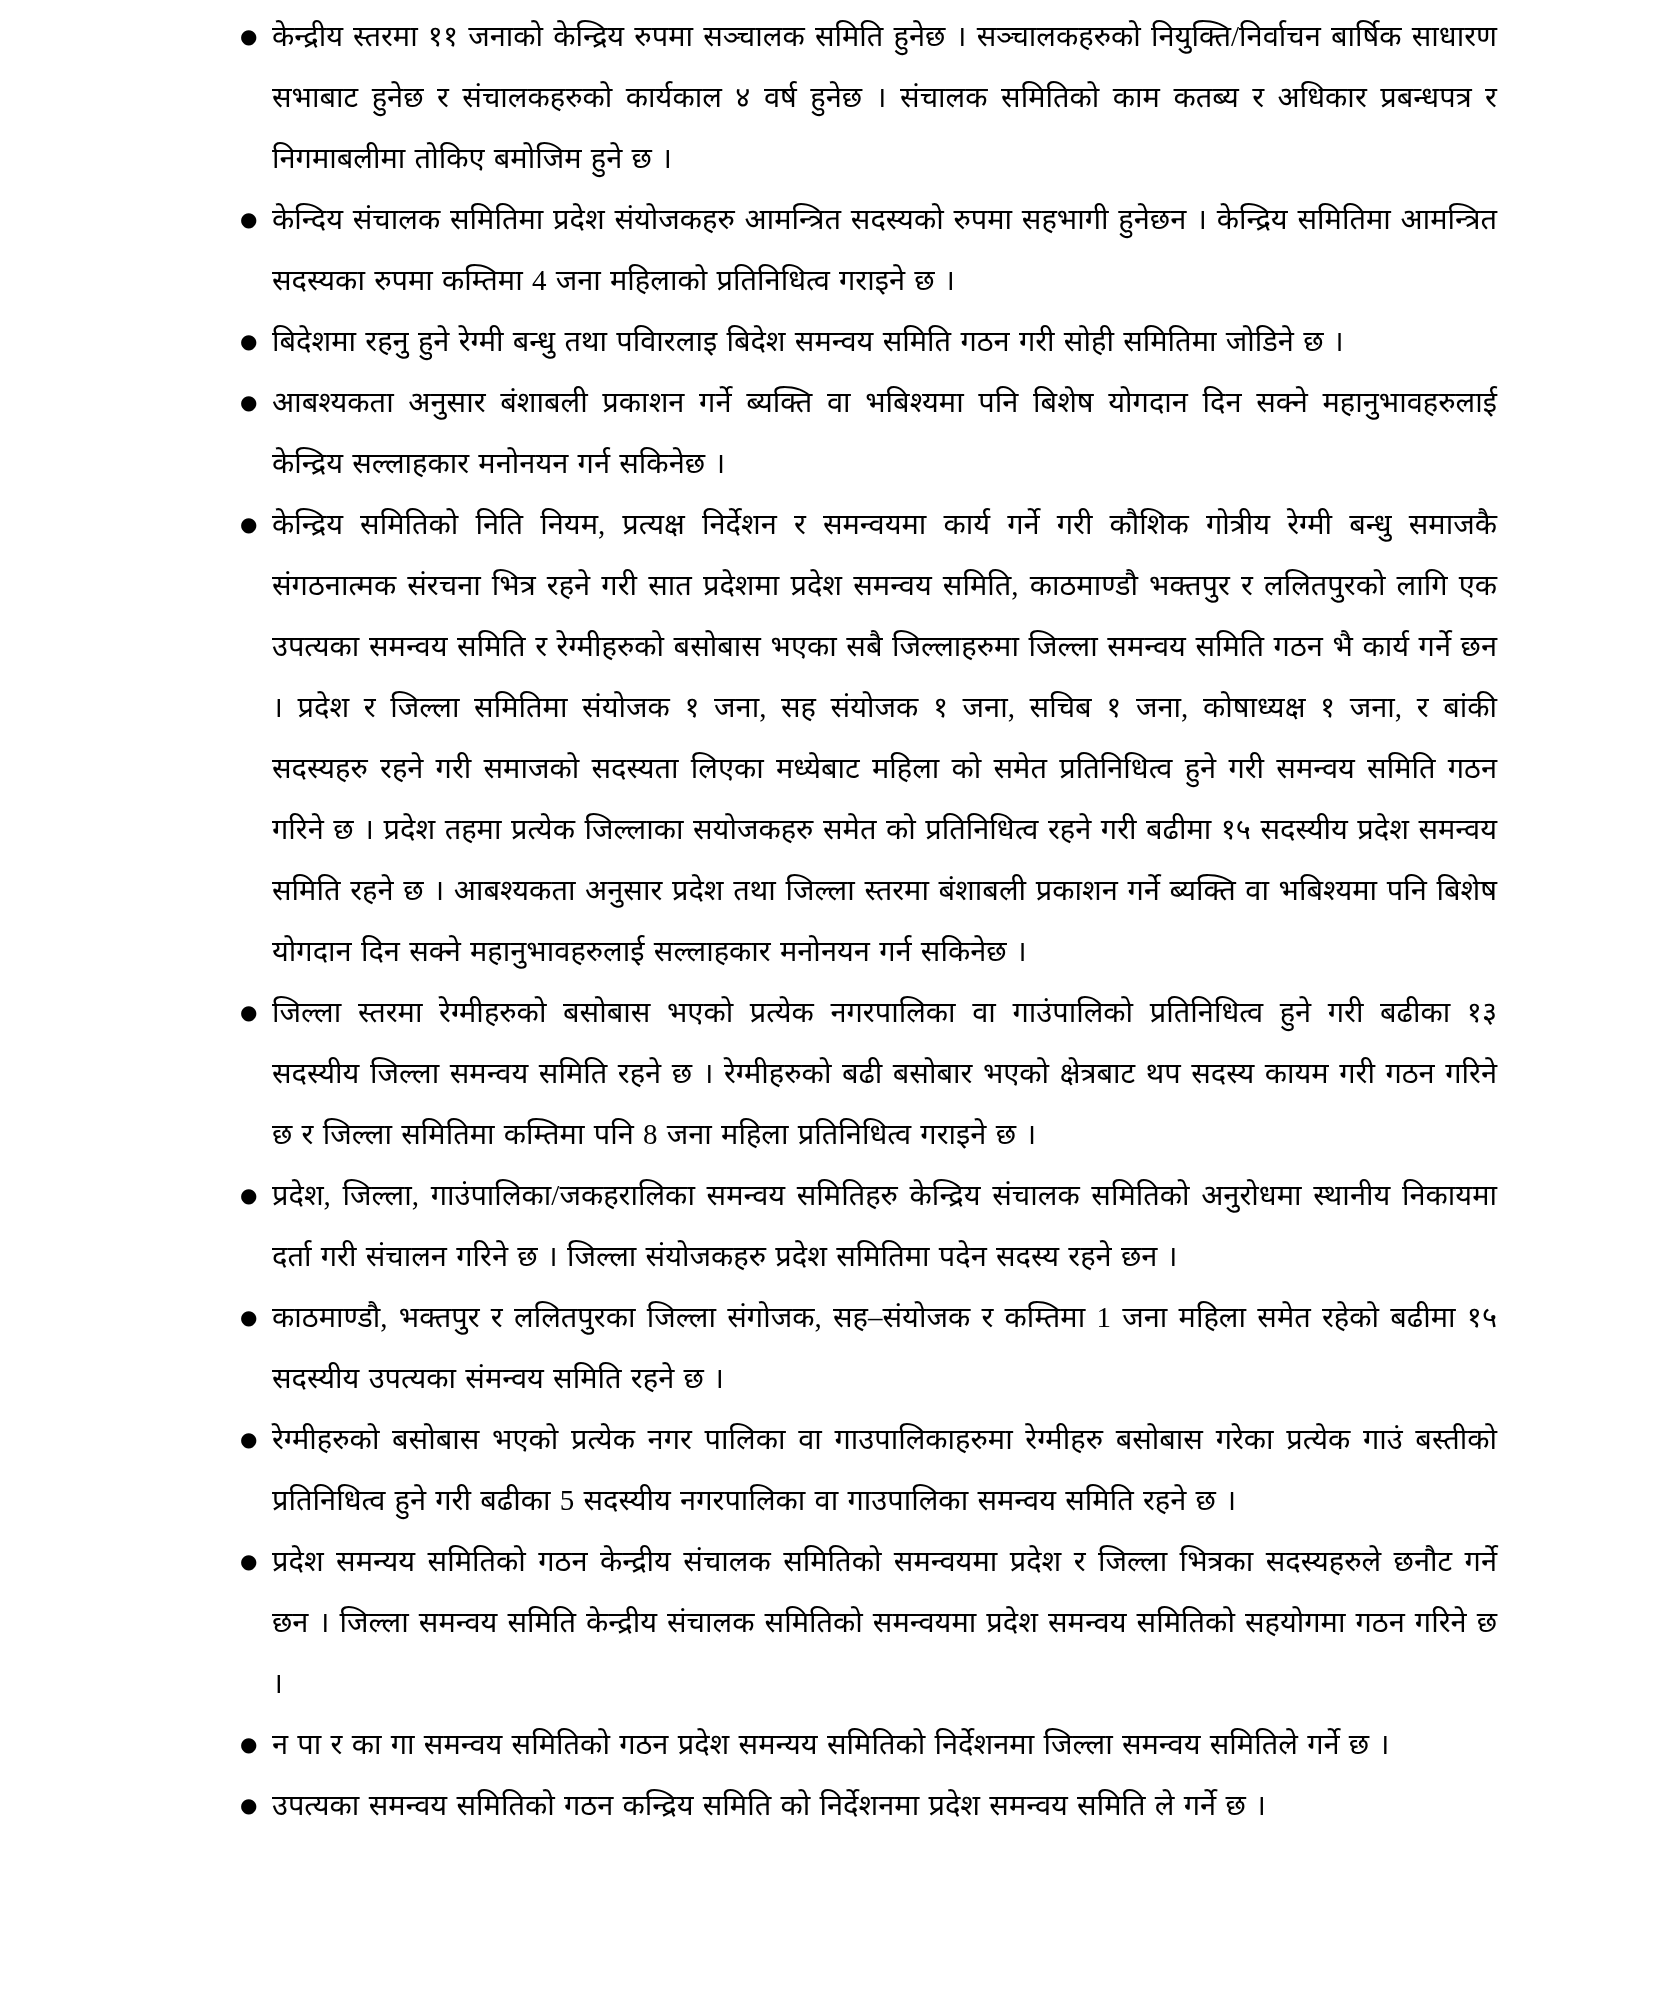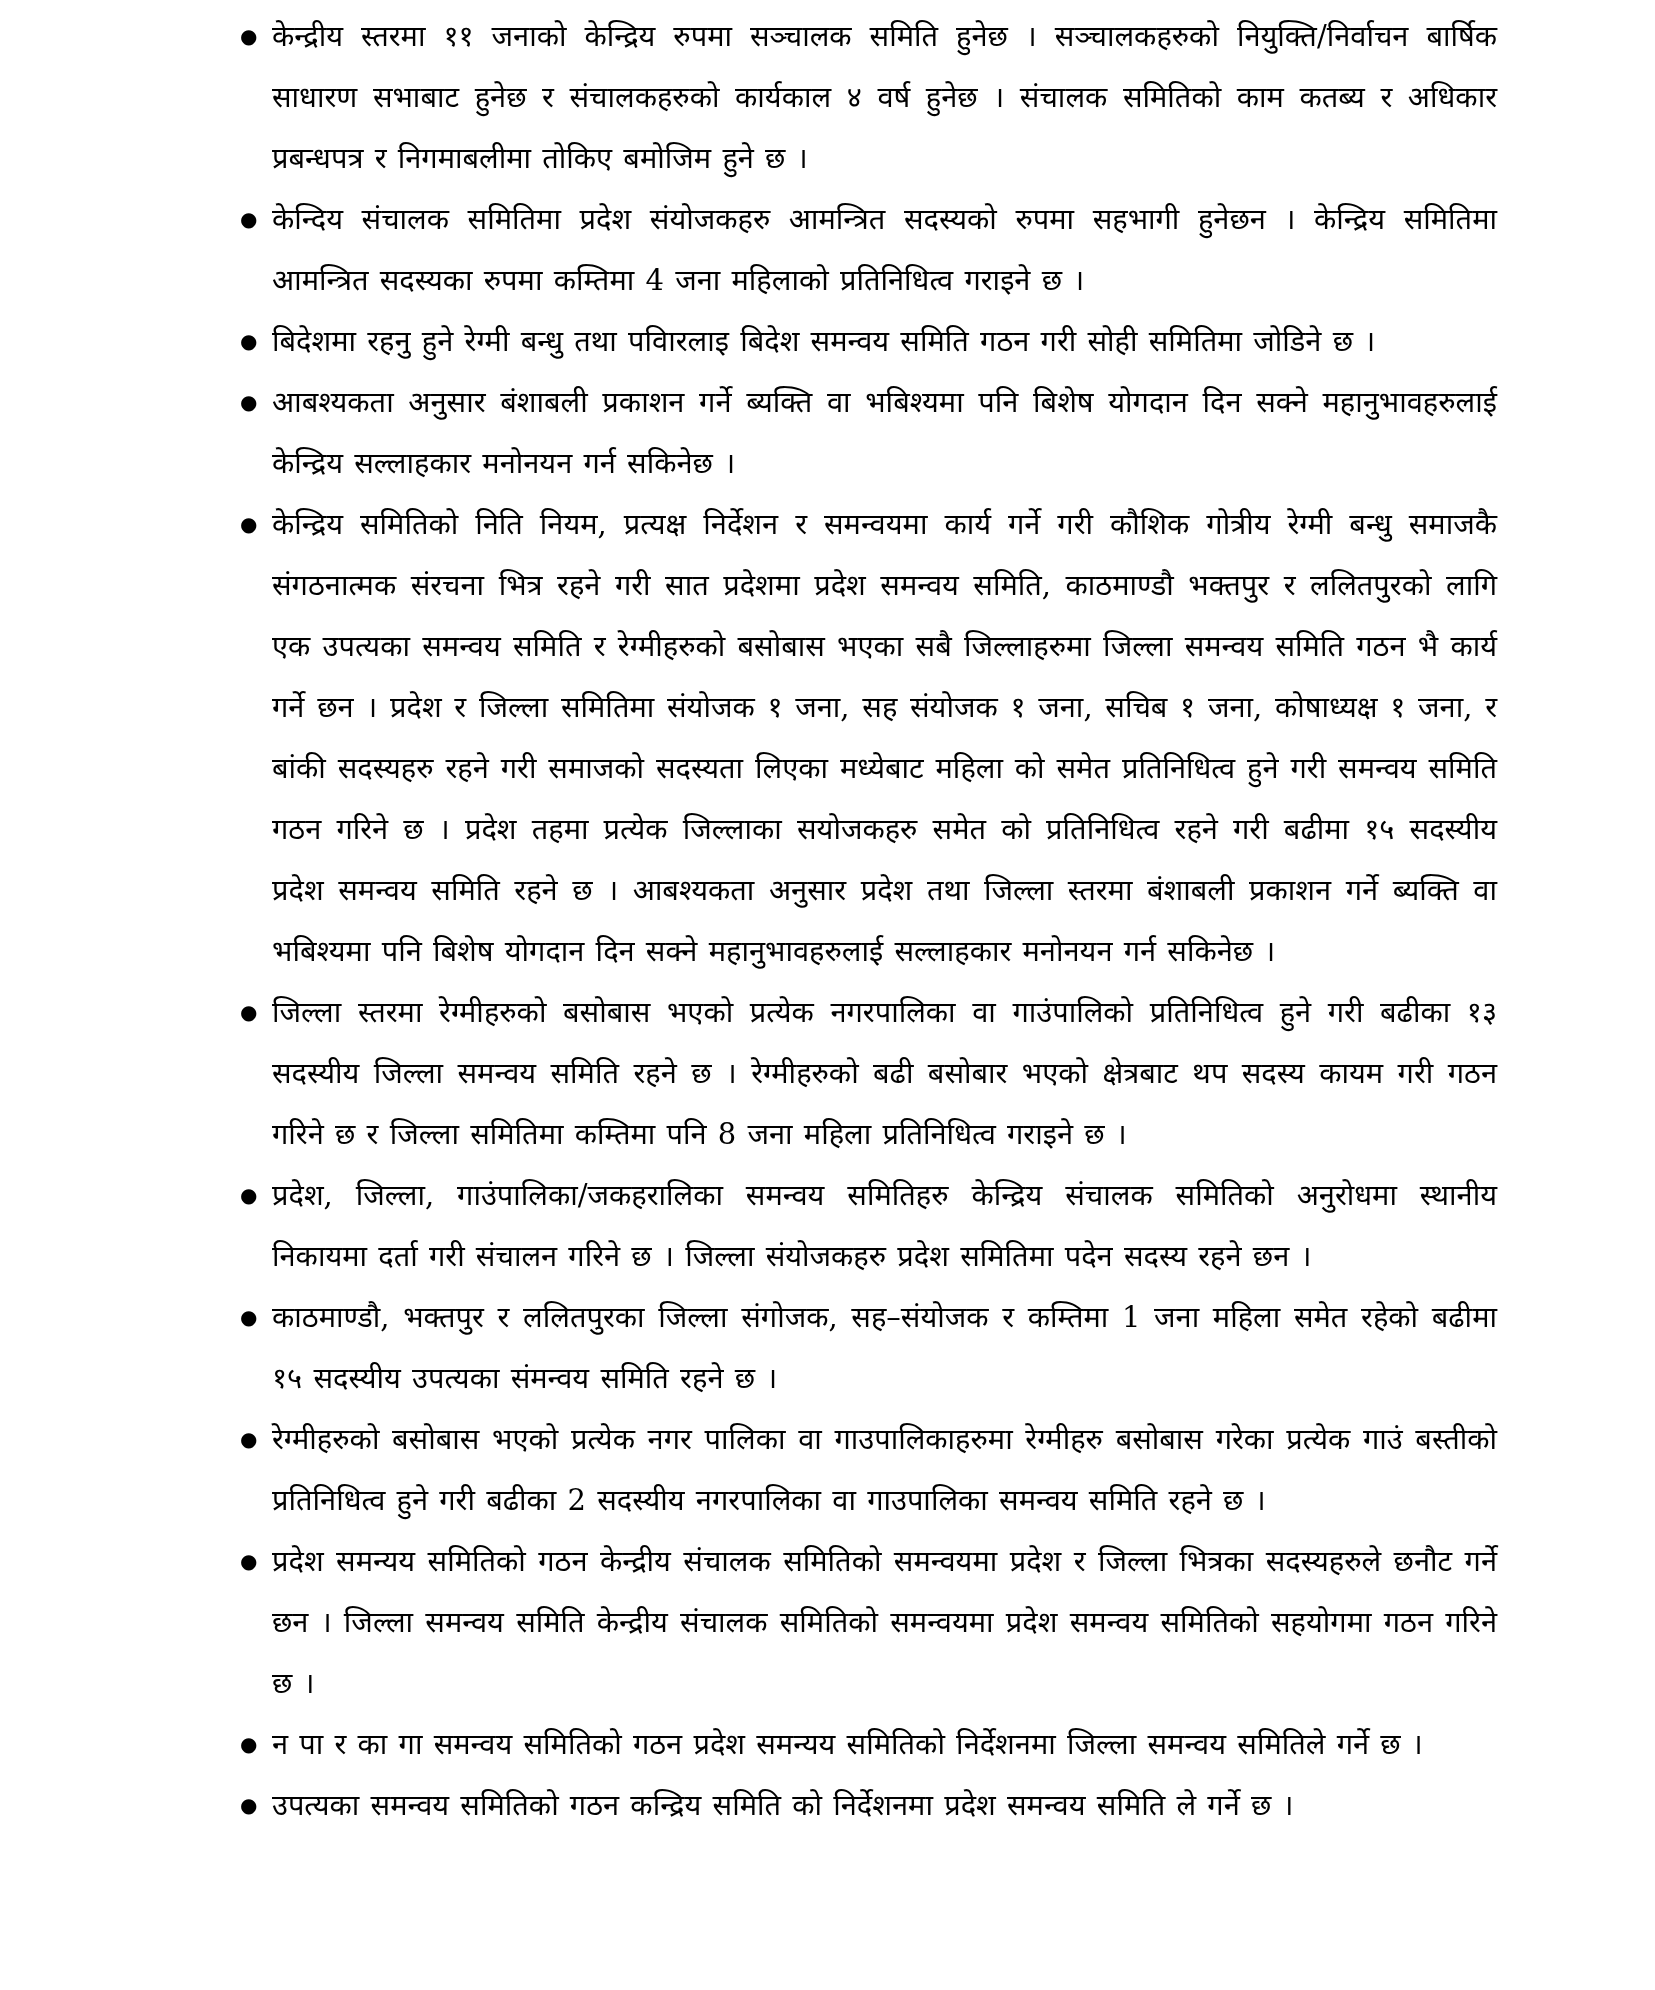--- a/index.html
+++ b/index.html
@@ -40,20 +40,21 @@
     color: #000000;
     user-select: none;
   }
   .text {
     flex: 1 1 auto;
     font-size: 29px;
     line-height: 61px;
     text-align: justify;
     word-spacing: 2px;
     color: #000000;
+    font-family: Liberation Serif, serif;
   }
 </style>
 </head>
 <body>
 
 <div class="page">
   <ul class="bullet-list">
     <li class="bullet-item">
       <span class="marker">●</span>
       <span class="text">केन्द्रीय स्तरमा ११ जनाको केन्द्रिय रुपमा सञ्चालक समिति हुनेछ । सञ्चालकहरुको नियुक्ति/निर्वाचन बार्षिक साधारण सभाबाट हुनेछ र संचालकहरुको कार्यकाल ४ वर्ष हुनेछ । संचालक समितिको काम कतब्य र अधिकार प्रबन्धपत्र र निगमाबलीमा तोकिए बमोजिम हुने छ ।</span>
@@ -81,21 +82,21 @@
     <li class="bullet-item">
       <span class="marker">●</span>
       <span class="text">प्रदेश, जिल्ला, गाउंपालिका/जकहरालिका समन्वय समितिहरु केन्द्रिय संचालक समितिको अनुरोधमा स्थानीय निकायमा दर्ता गरी संचालन गरिने छ । जिल्ला संयोजकहरु प्रदेश समितिमा पदेन सदस्य रहने छन ।</span>
     </li>
     <li class="bullet-item">
       <span class="marker">●</span>
       <span class="text">काठमाण्डौ, भक्तपुर र ललितपुरका जिल्ला संगोजक, सह–संयोजक र कम्तिमा 1 जना महिला समेत रहेको बढीमा १५ सदस्यीय उपत्यका संमन्वय समिति रहने छ ।</span>
     </li>
     <li class="bullet-item">
       <span class="marker">●</span>
-      <span class="text">रेग्मीहरुको बसोबास भएको प्रत्येक नगर पालिका वा गाउपालिकाहरुमा रेग्मीहरु बसोबास गरेका प्रत्येक गाउं बस्तीको प्रतिनिधित्व हुने गरी बढीका 2 सदस्यीय नगरपालिका वा गाउपालिका समन्वय समिति रहने छ ।</span>
+      <span class="text">रेग्मीहरुको बसोबास भएको प्रत्येक नगर पालिका वा गाउपालिकाहरुमा रेग्मीहरु बसोबास गरेका प्रत्येक गाउं बस्तीको प्रतिनिधित्व हुने गरी बढीका 5 सदस्यीय नगरपालिका वा गाउपालिका समन्वय समिति रहने छ ।</span>
     </li>
     <li class="bullet-item">
       <span class="marker">●</span>
       <span class="text">प्रदेश समन्यय समितिको गठन केन्द्रीय संचालक समितिको समन्वयमा प्रदेश र जिल्ला भित्रका सदस्यहरुले छनौट  गर्ने छन । जिल्ला समन्वय समिति केन्द्रीय संचालक समितिको समन्वयमा प्रदेश समन्वय समितिको सहयोगमा गठन गरिने छ ।</span>
     </li>
     <li class="bullet-item">
       <span class="marker">●</span>
       <span class="text">न पा र का गा समन्वय समितिको गठन प्रदेश समन्यय समितिको निर्देशनमा जिल्ला समन्वय समितिले  गर्ने  छ ।</span>
     </li>
     <li class="bullet-item">

